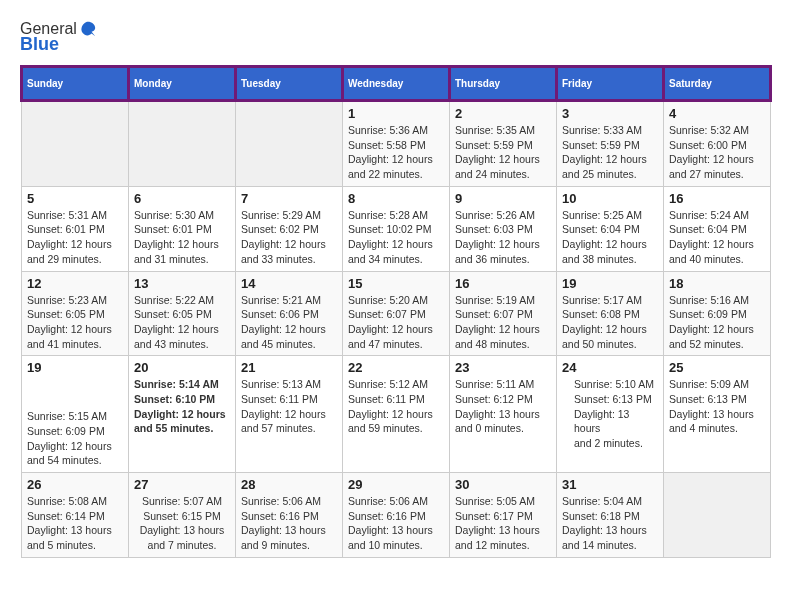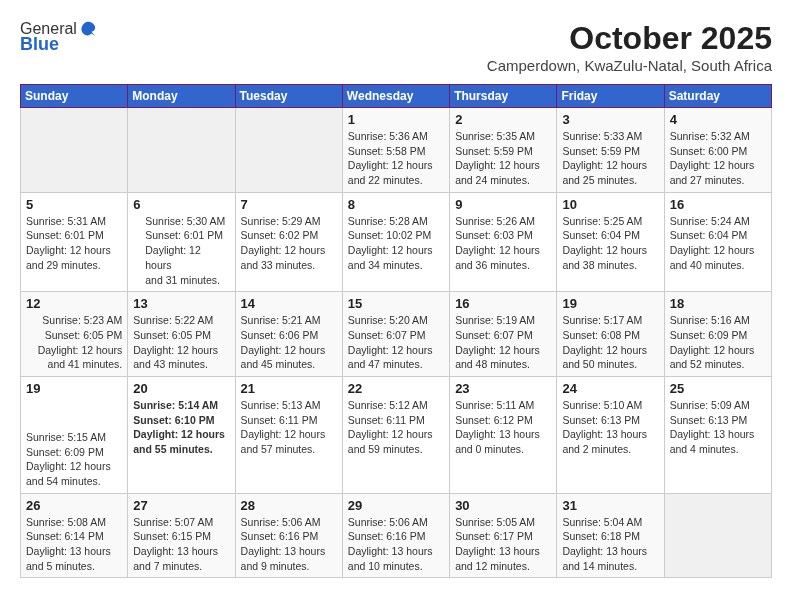--- a/index.html
+++ b/index.html
@@ -6,21 +6,21 @@
     body {
       font-family: Arial, sans-serif;
       background: #fff;
       width: 792px;
       min-height: 612px;
       padding: 20px;
     }
     .header {
       display: flex;
       justify-content: space-between;
-      align-items: flex-start;
+      align-items: flex-end;
       margin-bottom: 10px;
     }
     .logo {
       display: flex;
       align-items: center;
     }
     .logo-general { color: #333; }
     .logo-blue { color: #2266cc; }
     .logo-icon {
       width: 18px;
@@ -40,25 +40,25 @@
       color: #444;
     }
     .calendar {
       width: 100%;
       border-collapse: collapse;
       font-size: 11px;
     }
     .calendar thead th {
       background-color: #3366cc;
       color: #fff;
-      padding: 4px 4px;
+      padding: 10px 4px;
       text-align: left;
-      font-size: 12px;
+      font-size: 10px;
       font-weight: bold;
-      border: 1px solid #701a75;
+      border: 3px solid #701a75;
     }
     .calendar tbody td {
       border: 1px solid #ccc;
       vertical-align: top;
       padding: 4px 5px;
       width: calc(100% / 7);
       min-height: 80px;
       height: 80px;
       background: #fff;
     }
@@ -92,24 +92,20 @@
     <div>
       <div style="display:flex; align-items:center;">
         <span class="logo-general">General</span>
         <svg class="logo-icon" viewBox="0 0 20 20" fill="#2266cc">
           <path d="M10 2 C14 2 18 5 18 9 C18 11 16 13 14 13 L18 18 L14 15 C12 17 9 18 6 16 C3 14 2 11 3 8 C4 5 7 2 10 2 Z"></path>
         </svg>
       </div>
       <div class="logo-blue" style="font-size:18px; font-weight:bold; color:#2266cc; margin-top:-4px;">Blue</div>
     </div>
   </div>
-  <div class="title-block">
-    <div class="month-title">October 2025</div>
-    <div class="subtitle">Camperdown, KwaZulu-Natal, South Africa</div>
-  </div>
 </div>
 
 <table class="calendar">
   <thead>
     <tr>
     <th>Sunday</th>
         <th>Monday</th>
         <th>Tuesday</th>
         <th>Wednesday</th>
         <th>Thursday</th>
@@ -154,21 +150,21 @@
       <tr>
         <td>
           <span class="day-number">5</span>
           <div class="day-info" style="white-space: pre-line;">Sunrise: 5:31 AM
 Sunset: 6:01 PM
 Daylight: 12 hours
 and 29 minutes.</div>
         </td>
         <td>
           <span class="day-number">6</span>
-          <div class="day-info" style="white-space: pre-line; margin-left: 12px;">Sunrise: 5:30 AM
+          <div class="day-info" style="white-space: pre-line;">Sunrise: 5:30 AM
 Sunset: 6:01 PM
 Daylight: 12 hours
 and 31 minutes.</div>
         </td>
         <td>
           <span class="day-number">7</span>
           <div class="day-info" style="white-space: pre-line;">Sunrise: 5:29 AM
 Sunset: 6:02 PM
 Daylight: 12 hours
 and 33 minutes.</div>
@@ -198,21 +194,21 @@
           <span class="day-number">16</span>
           <div class="day-info" style="white-space: pre-line;">Sunrise: 5:24 AM
 Sunset: 6:04 PM
 Daylight: 12 hours
 and 40 minutes.</div>
         </td>
       </tr>
       <tr>
         <td>
           <span class="day-number">12</span>
-          <div class="day-info" style="white-space: pre-line; text-align: right;">Sunrise: 5:23 AM
+          <div class="day-info" style="white-space: pre-line;">Sunrise: 5:23 AM
 Sunset: 6:05 PM
 Daylight: 12 hours
 and 41 minutes.</div>
         </td>
         <td>
           <span class="day-number">13</span>
           <div class="day-info" style="white-space: pre-line;">Sunrise: 5:22 AM
 Sunset: 6:05 PM
 Daylight: 12 hours
 and 43 minutes.</div>
@@ -284,21 +280,21 @@
         </td>
         <td>
           <span class="day-number">23</span>
           <div class="day-info" style="white-space: pre-line;">Sunrise: 5:11 AM
 Sunset: 6:12 PM
 Daylight: 13 hours
 and 0 minutes.</div>
         </td>
         <td>
           <span class="day-number">24</span>
-          <div class="day-info" style="white-space: pre-line;">Sunrise: 5:10 AM
+          <div class="day-info" style="white-space: pre-line; margin-left: 12px;">Sunrise: 5:10 AM
 Sunset: 6:13 PM
 Daylight: 13 hours
 and 2 minutes.</div>
         </td>
         <td>
           <span class="day-number">25</span>
           <div class="day-info" style="white-space: pre-line;">Sunrise: 5:09 AM
 Sunset: 6:13 PM
 Daylight: 13 hours
 and 4 minutes.</div>
@@ -307,21 +303,21 @@
       <tr>
         <td>
           <span class="day-number">26</span>
           <div class="day-info" style="white-space: pre-line;">Sunrise: 5:08 AM
 Sunset: 6:14 PM
 Daylight: 13 hours
 and 5 minutes.</div>
         </td>
         <td>
           <span class="day-number">27</span>
-          <div class="day-info" style="white-space: pre-line;">Sunrise: 5:07 AM
+          <div class="day-info" style="white-space: pre-line; text-align: center;">Sunrise: 5:07 AM
 Sunset: 6:15 PM
 Daylight: 13 hours
 and 7 minutes.</div>
         </td>
         <td>
           <span class="day-number">28</span>
           <div class="day-info" style="white-space: pre-line;">Sunrise: 5:06 AM
 Sunset: 6:16 PM
 Daylight: 13 hours
 and 9 minutes.</div>

